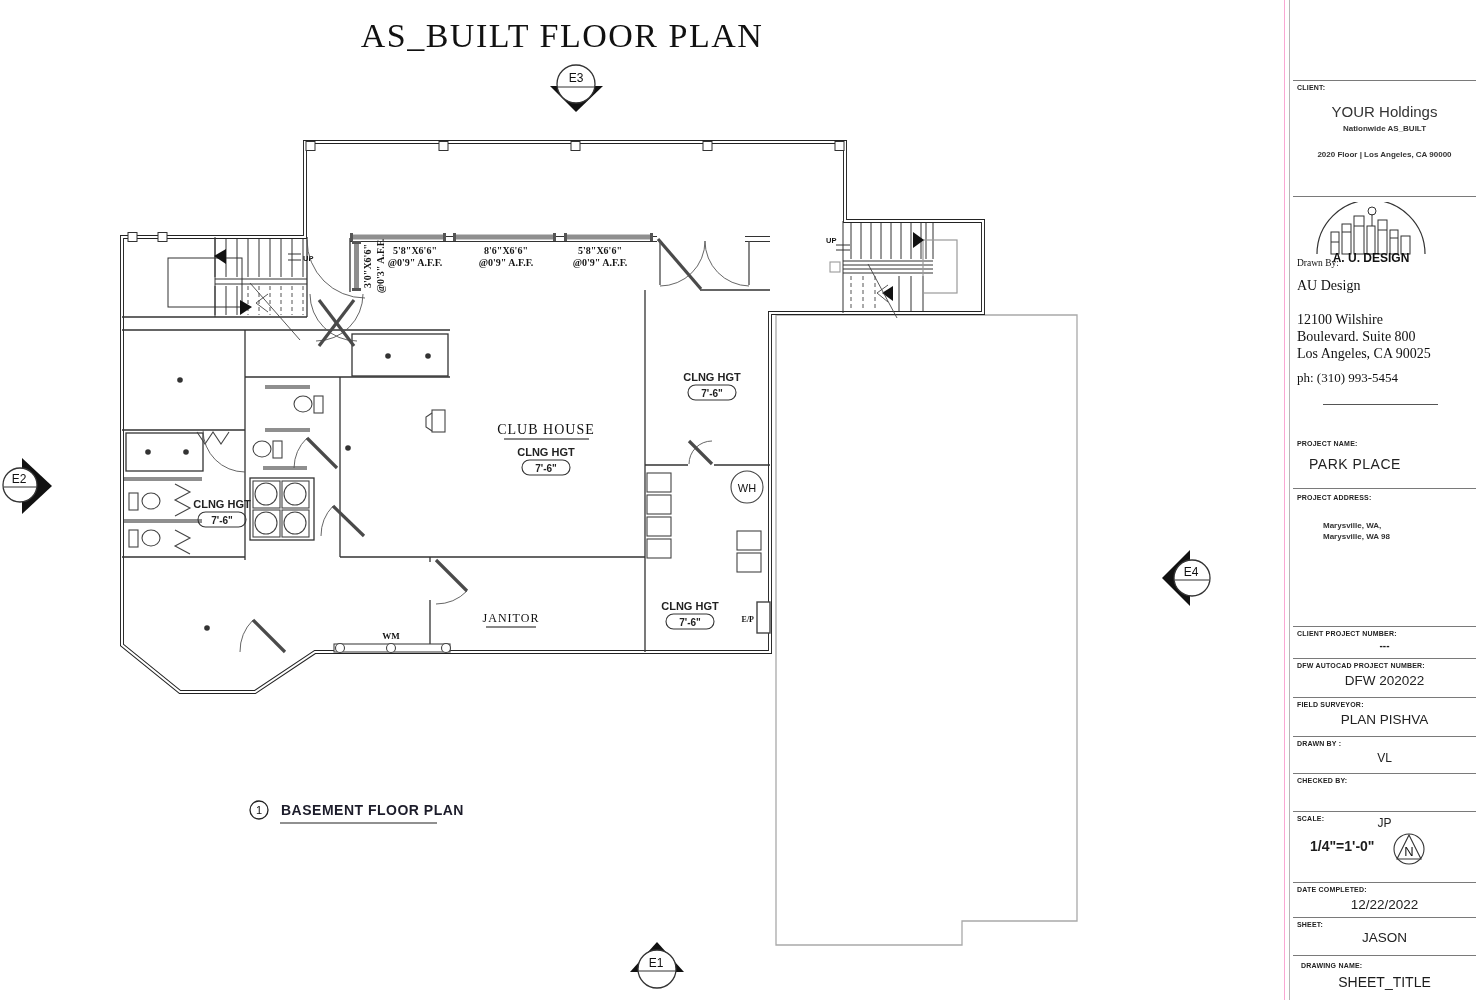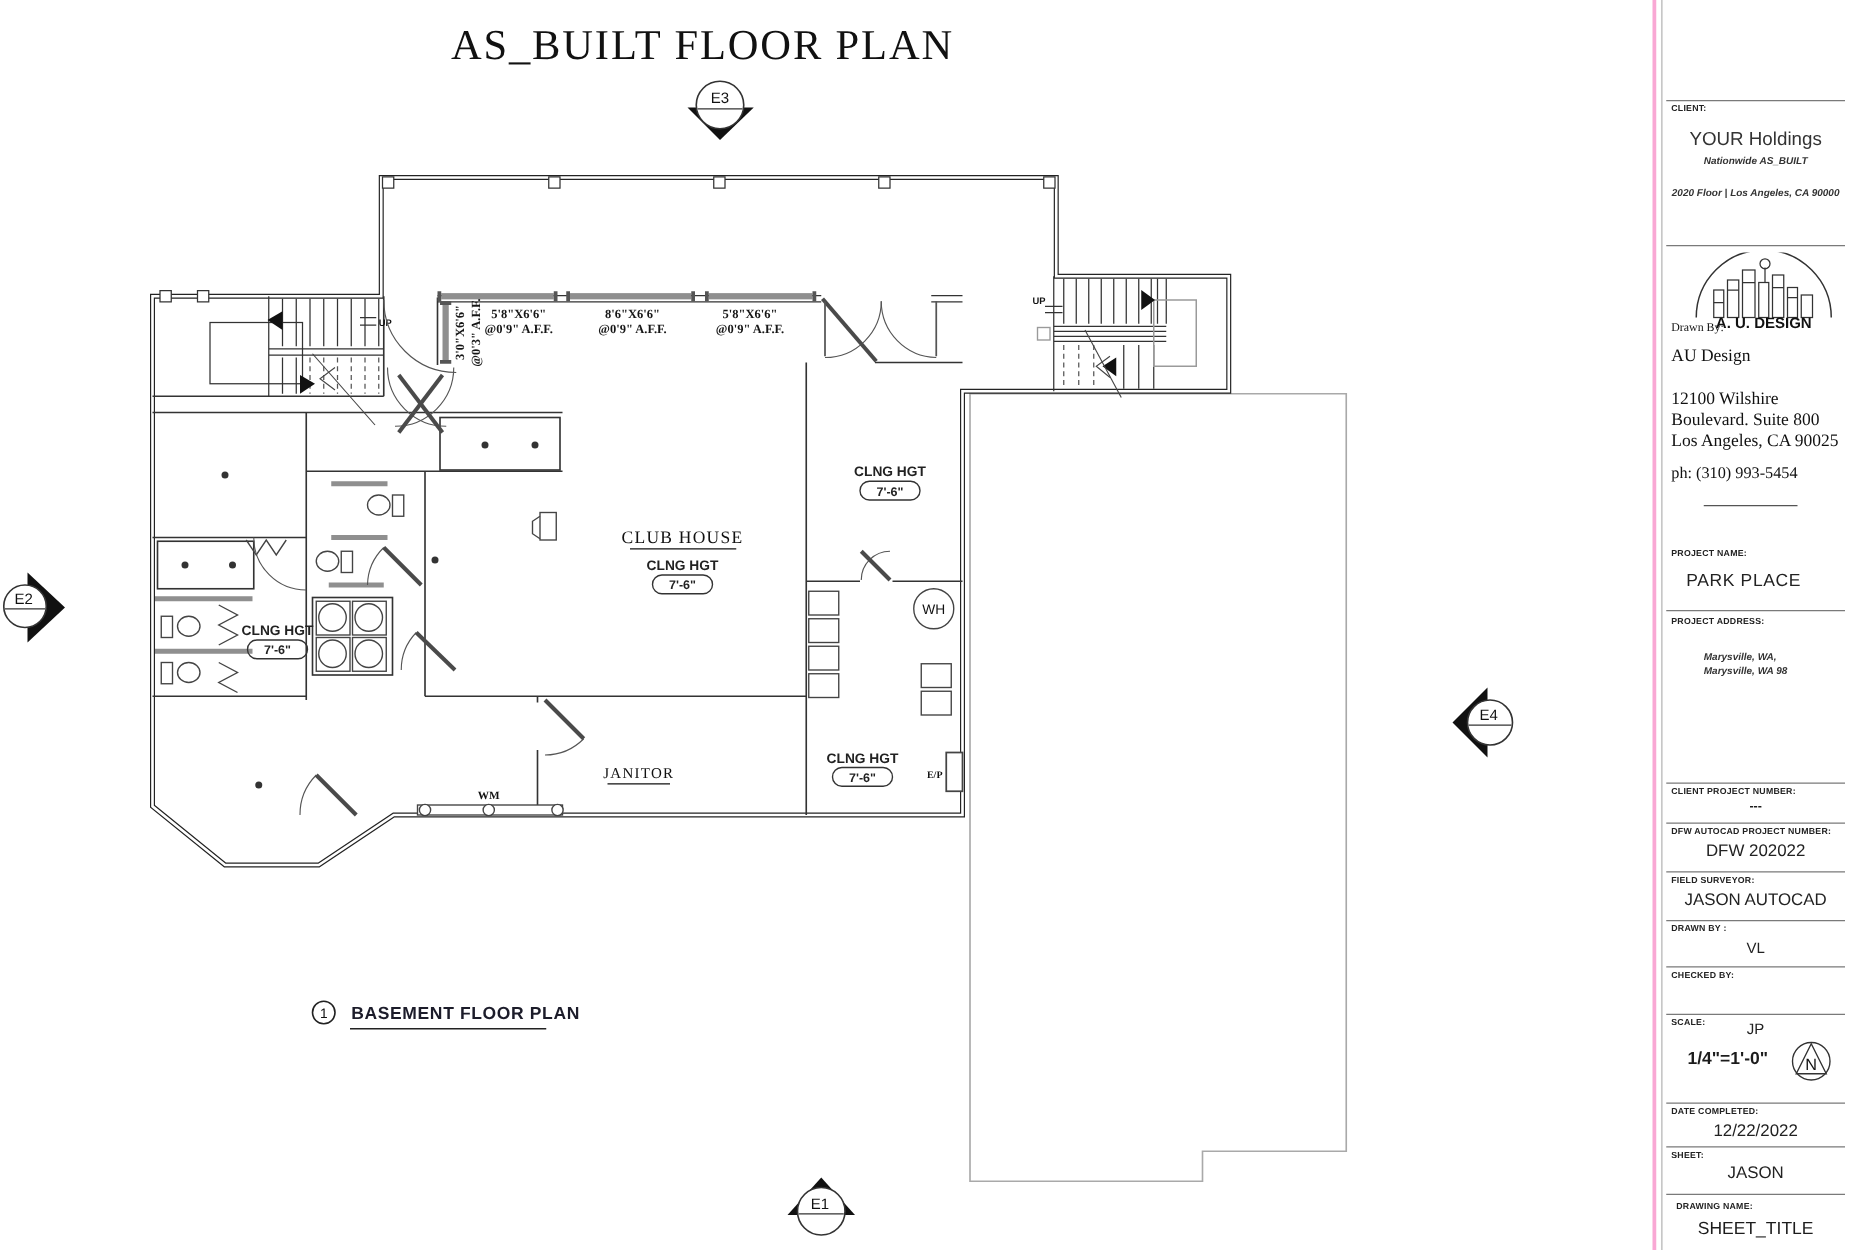--- a/index.html
+++ b/index.html
@@ -1,28 +1,28 @@
 <!DOCTYPE html>
 <html><head>
 <meta charset="utf-8">
 <style>
   html,body{margin:0;padding:0;background:#fff;}
   .page{position:relative;width:1484px;height:1000px;background:#fff;overflow:hidden;
         font-family:"Liberation Sans",sans-serif;color:#1c1c1c;}
   svg text{user-select:none;}
   
-  .tblock{position:absolute;top:0;right:0;width:162px;height:1000px;background:#fff;
-          border-left:3px solid #f9a8d4;box-sizing:border-box;}
+  .tblock{position:absolute;top:0;right:0;width:200px;height:1000px;background:#fff;
+          border-left:1px solid #f9a8d4;box-sizing:border-box;}
   .tblock .innerline{position:absolute;top:0;left:4px;width:1px;height:1000px;background:#b5b5b5;}
   .hr{position:absolute;left:8px;right:8px;height:1px;background:#7a7a7a;}
   .hr.short{left:38px;right:46px;background:#555;}
   .lbl{position:absolute;left:12px;font-size:7px;font-weight:bold;letter-spacing:.2px;color:#222;}
   .ctr{position:absolute;left:0;right:0;text-align:center;}
   .big{font-size:15px;color:#333;}
-  .smbold{font-size:8px;font-weight:bold;color:#333;font-style:italic;}
+  .smbold{font-size:8px;font-weight:bold;color:#333;}
   .val{font-size:13px;color:#222;}
   .val14{font-size:14px;color:#222;letter-spacing:.5px;text-align:right;}
   .addr{position:absolute;left:12px;font-family:"Liberation Serif",serif;font-size:14px;color:#111;}
 </style>
 </head>
 <body>
 
 <div class="page">
 
 <svg width="1310" height="1000" viewBox="0 0 1310 1000" style="position:absolute;left:0;top:0">
@@ -336,21 +336,21 @@
 
   <div class="lbl" style="top:630px">CLIENT PROJECT NUMBER:</div>
   <div class="ctr" style="top:640px;font-size:10px;font-weight:bold">---</div>
   <div class="hr" style="top:658px"></div>
 
   <div class="lbl" style="top:662px">DFW AUTOCAD PROJECT NUMBER:</div>
   <div class="ctr val" style="top:673px;font-size:13.5px">DFW 202022</div>
   <div class="hr" style="top:697px"></div>
 
   <div class="lbl" style="top:701px">FIELD SURVEYOR:</div>
-  <div class="ctr val" style="top:712px;font-size:13.5px">JASON AUTOCAD</div>
+  <div class="ctr val" style="top:712px;font-size:13.5px">PLAN PISHVA</div>
   <div class="hr" style="top:736px"></div>
 
   <div class="lbl" style="top:740px">DRAWN BY :</div>
   <div class="ctr val" style="top:751px;font-size:12px">VL</div>
   <div class="hr" style="top:773px"></div>
 
   <div class="lbl" style="top:777px">CHECKED BY:</div>
   <div class="ctr val" style="top:816px;font-size:12px">JP</div>
   <div class="hr" style="top:811px"></div>
 

